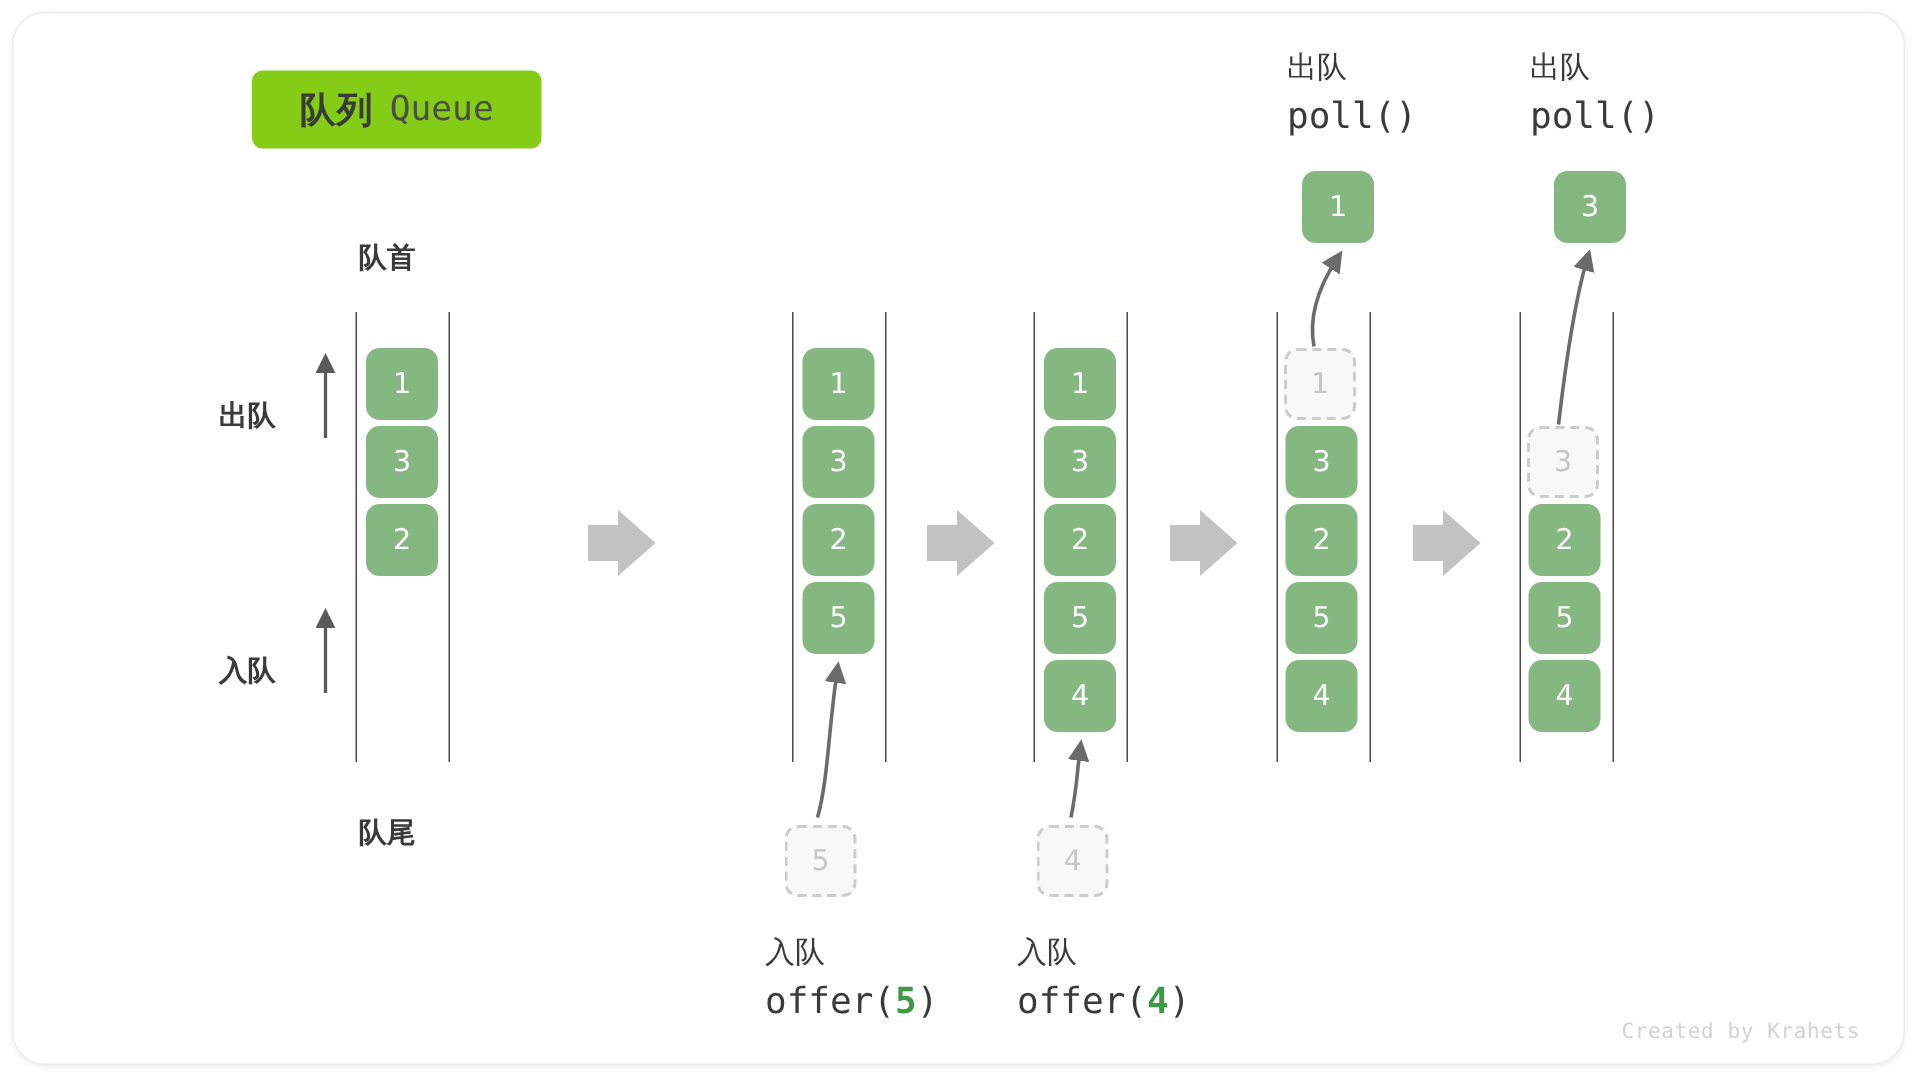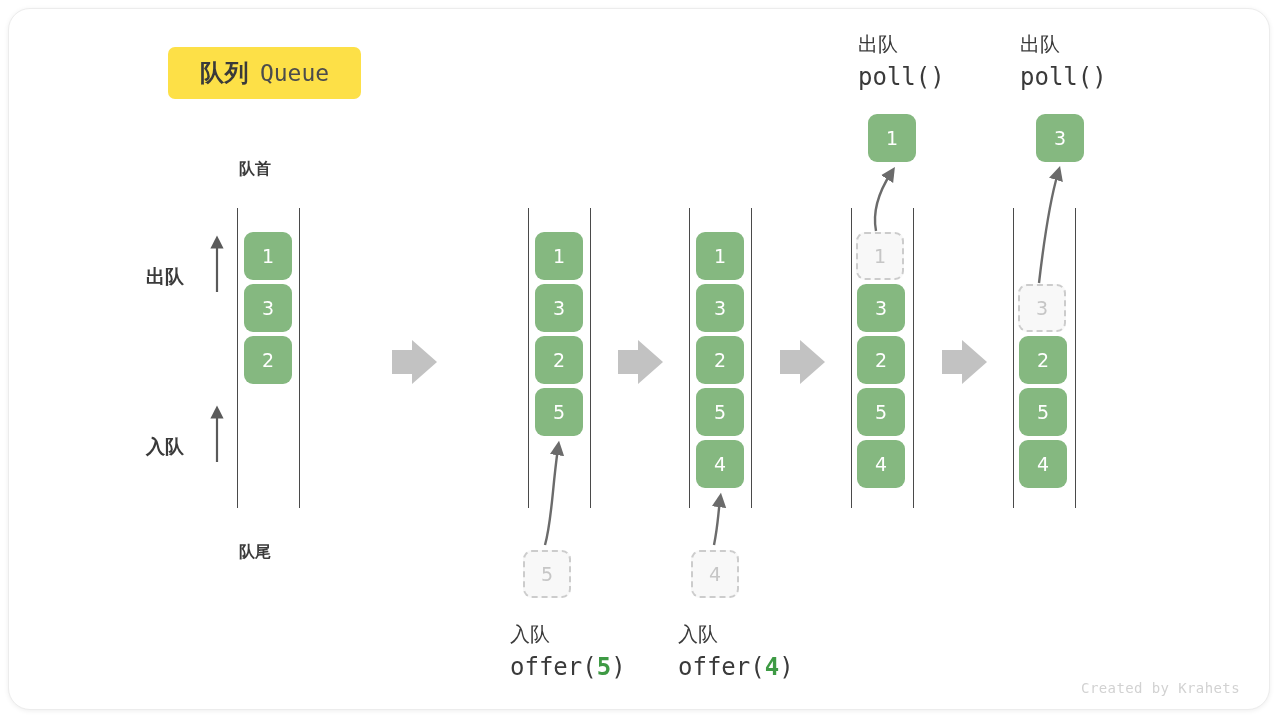--- a/index.html
+++ b/index.html
@@ -29,21 +29,21 @@
     border-radius: 22px;
     box-shadow: 0 1px 5px rgba(0,0,0,0.07);
   }
   
   #title-chip {
     position: absolute;
     left: 168px;
     top: 47px;
     width: 193px;
     height: 52px;
-    background: #fde047;
+    background: #84cc16;
     border-radius: 7px;
     display: flex;
     align-items: center;
     justify-content: center;
     gap: 11px;
   }
   .title-cn {
     font-family: "DejaVu Sans", "Liberation Sans", sans-serif;
     font-size: 24px;
     font-weight: 700;
@@ -80,21 +80,21 @@
   }
   .box.ghost {
     background: #f8f8f8;
     border: 2px dashed #cccccc;
     color: #c6c6c6;
   }
   
   .cap {
     position: absolute;
     font-family: "DejaVu Sans", "Liberation Sans", sans-serif;
-    font-size: 16px;
+    font-size: 19px;
     font-weight: 700;
     color: #3a3a3a;
     white-space: nowrap;
   }
   
   .sidelabel {
     position: absolute;
     font-family: "DejaVu Sans", "Liberation Sans", sans-serif;
     font-size: 19px;
     font-weight: 700;

